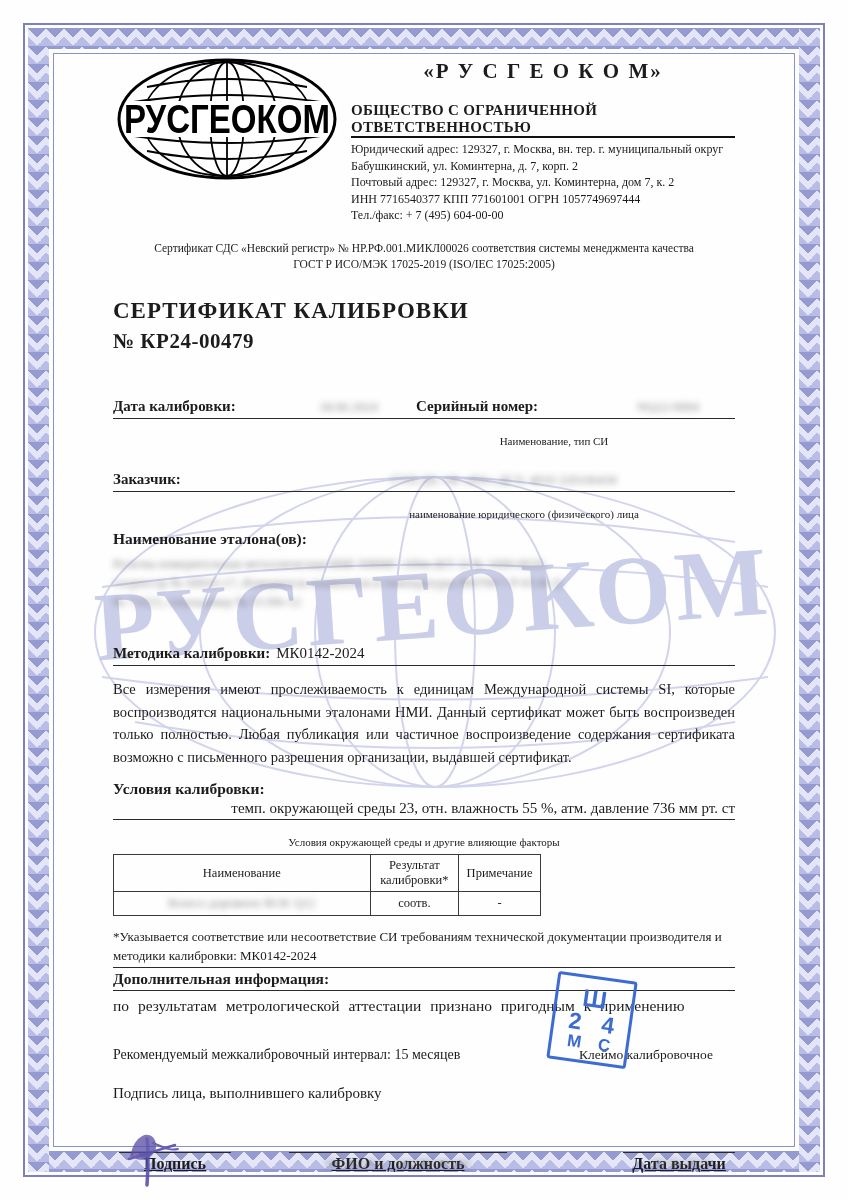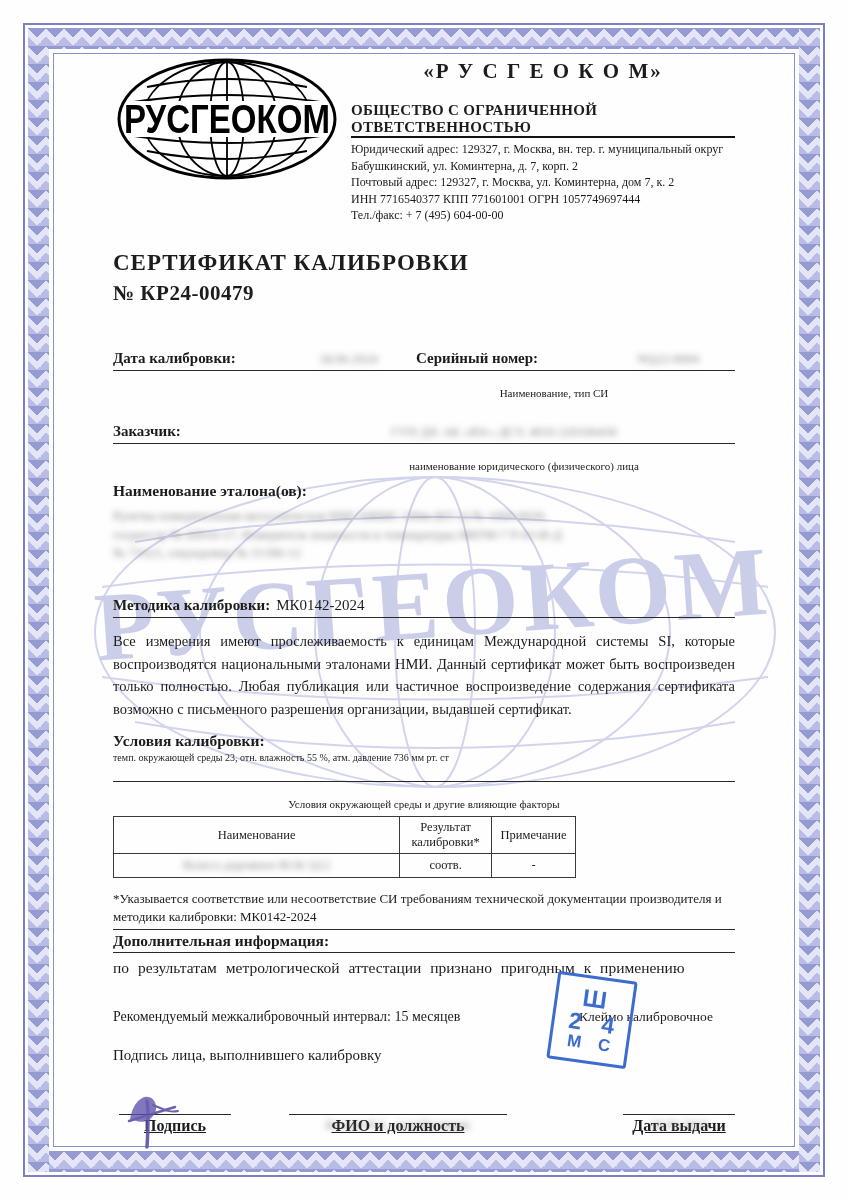--- a/index.html
+++ b/index.html
@@ -76,24 +76,24 @@
   .etalon-h { font-size:15.5px; font-weight:bold; margin-top:10px; }
   .etalon-lines { margin-top:7px; font-size:13px; line-height:1.45; }
   .etalon-lines .redacted { display:block; white-space:normal; }
 
   .row-method { margin-top:34px; }
   .row-method .mval { font-size:15px; margin-left:6px; }
 
   .paragraph { margin-top:12px; font-size:14.5px; line-height:1.55; text-align:justify; }
 
   .cond-h { font-size:15.5px; font-weight:bold; margin-top:12px; }
-  .cond-val { font-size:10px; padding-bottom:18px; margin-top:2px; }
+  .cond-val { font-size:15px; padding-bottom:2px; margin-top:2px;text-align:right; }
 
   .res-h { font-size:15.5px; font-weight:bold; margin-top:20px; }
-  table.res { border-collapse:collapse; margin-top:6px; width:463px; }
+  table.res { border-collapse:collapse; margin-top:6px; width:428px; }
   table.res th, table.res td { border:1.2px solid #3a3a3a; font-size:12.5px; text-align:center; font-weight:normal; padding:3px 4px; }
   table.res th { height:30px; }
   table.res td { height:24px; }
   .col-name { width:287px; } .col-res { width:92px; } .col-note { width:84px; }
 
   .footnote { margin-top:12px; font-size:13px; line-height:1.4; padding-bottom:2px; }
   .add-h { font-size:15.5px; font-weight:bold; padding-bottom:2px; margin-top:2px; }
   .add-val { font-size:15.5px; margin-top:6px; word-spacing:5px; }
 
   .interval-row { display:flex; justify-content:space-between; margin-top:32px; font-size:14px; }
@@ -171,20 +171,24 @@
         <div><span class="company-type">ОБЩЕСТВО С ОГРАНИЧЕННОЙ ОТВЕТСТВЕННОСТЬЮ</span></div>
         <div class="addr">
           <div>Юридический адрес: 129327, г. Москва, вн. тер. г. муниципальный округ Бабушкинский, ул. Коминтерна, д. 7, корп. 2</div>
           <div>Почтовый адрес: 129327, г. Москва, ул. Коминтерна, дом 7, к. 2</div>
           <div>ИНН 7716540377 КПП 771601001 ОГРН 1057749697444</div>
           <div>Тел./факс: + 7 (495) 604-00-00</div>
         </div>
       </div>
     </div>
 
+    <div class="certline">
+      <div>Сертификат СДС «Невский регистр» № НР.РФ.001.МИКЛ00026 соответствия системы менеджмента качества</div>
+      <div>ГОСТ Р ИСО/МЭК 17025-2019 (ISO/IEC 17025:2005)</div>
+    </div>
 
     <div class="doc-title">
       <div class="t1">СЕРТИФИКАТ КАЛИБРОВКИ</div>
       <div class="t2">№ КР24-00479</div>
     </div>
 
     <div class="fields">
 
       <div class="frow rule row-1">
         <span class="flabel c-datelab">Дата калибровки:</span>

